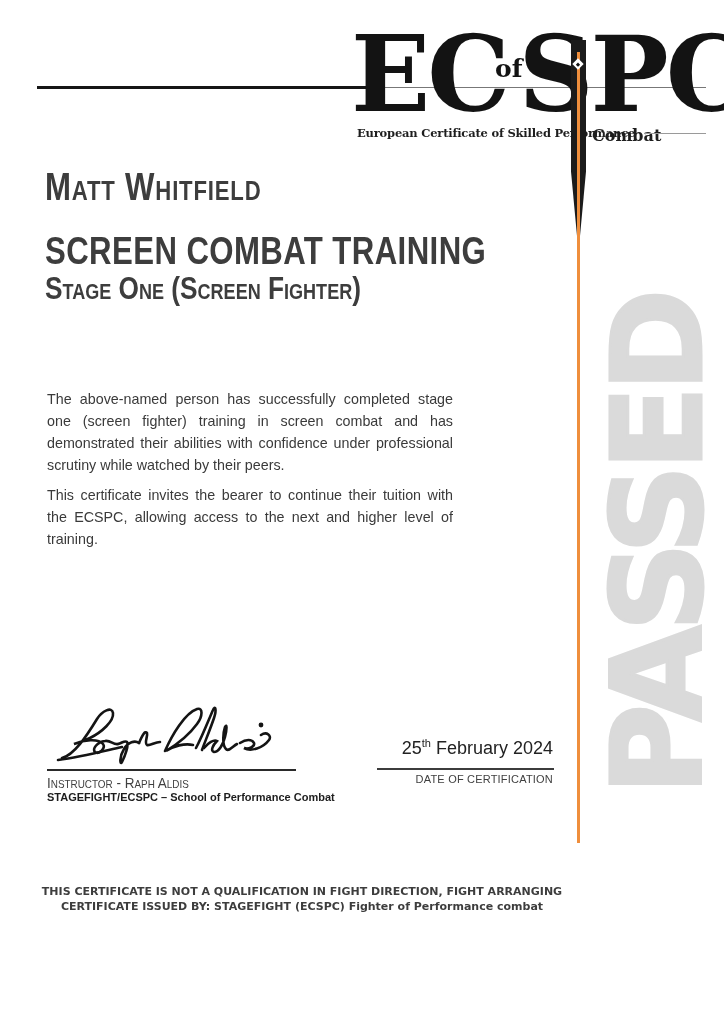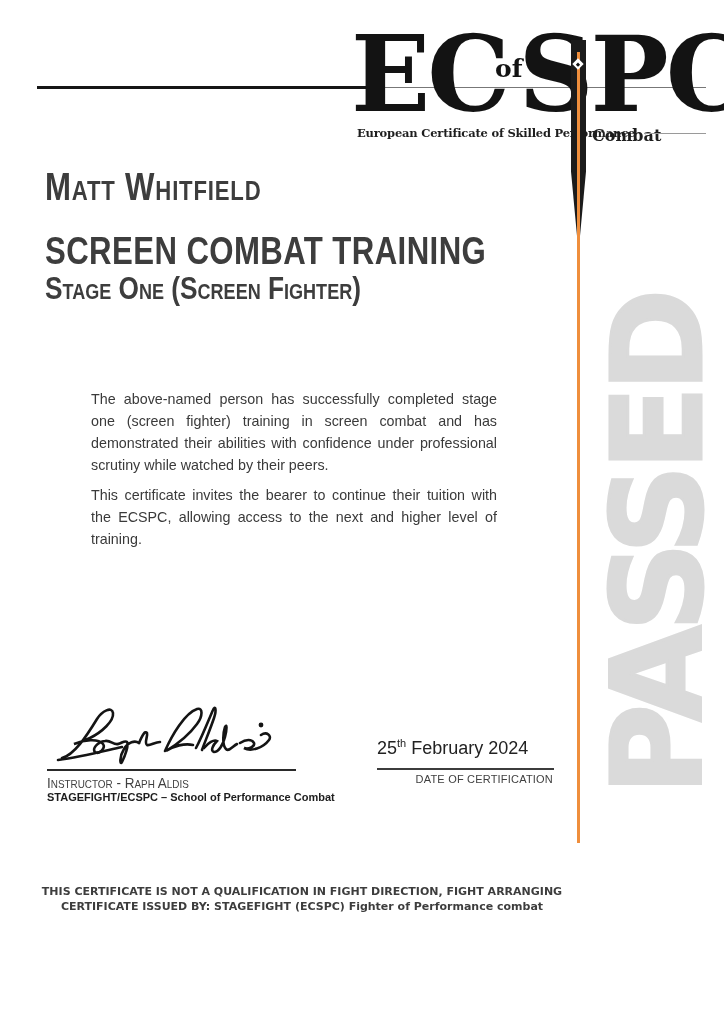--- a/index.html
+++ b/index.html
@@ -42,34 +42,34 @@
         transform:scaleX(0.82);transform-origin:left top;}
   .course-title{position:absolute;left:45px;top:230px;font-size:38px;font-weight:700;
         color:#3d3d3d;letter-spacing:0.5px;white-space:nowrap;
         transform:scaleX(0.82);transform-origin:left top;}
   .course-subtitle{position:absolute;left:45px;top:270px;font-size:32px;font-weight:700;
         font-variant:small-caps;color:#3d3d3d;white-space:nowrap;
         transform:scaleX(0.82);transform-origin:left top;}
 
   
   .body-text{position:absolute;left:47px;top:388px;width:406px;font-size:14.3px;
-        line-height:22px;text-align:justify;color:#3a3a3a;margin-left:44px;}
+        line-height:22px;text-align:justify;color:#3a3a3a;}
   .body-text p{margin:0 0 8px 0;}
 
   
   .signature-svg{position:absolute;left:52px;top:699px;}
   .sig-rule{position:absolute;left:47px;top:769px;width:249px;height:2px;background:#2a2a2a;}
   .instructor-label{position:absolute;left:47px;top:774px;font-size:15px;
         font-variant:small-caps;color:#3f3f3f;white-space:nowrap;
         transform:scaleX(0.9);transform-origin:left top;}
   .org-label{position:absolute;left:47px;top:791px;font-size:11px;font-weight:700;
         color:#1d1d1d;white-space:nowrap;}
 
   
-  .date-text{position:absolute;left:377px;top:737px;width:176px;text-align:left;
+  .date-text{position:absolute;left:377px;top:737px;width:176px;text-align:right;
         font-size:18px;color:#222;}
   .date-text sup{font-size:11px;}
   .date-rule{position:absolute;left:377px;top:768px;width:177px;height:2px;background:#3c3c3c;}
   .date-label{position:absolute;left:377px;top:773px;width:176px;text-align:right;
         font-size:11px;color:#3f3f3f;letter-spacing:0.2px;}
 
   
   .footer{position:absolute;left:0;top:884px;width:604px;text-align:center;font-size:11px;
         font-weight:700;color:#3d3d3d;line-height:15.2px;font-family:"DejaVu Sans",sans-serif;}
 </style>

